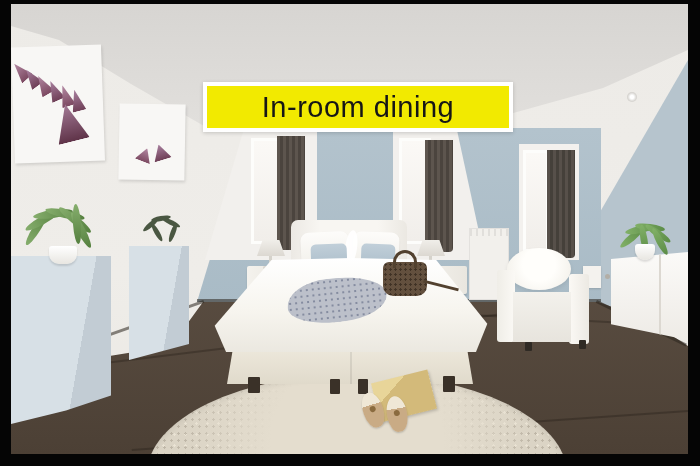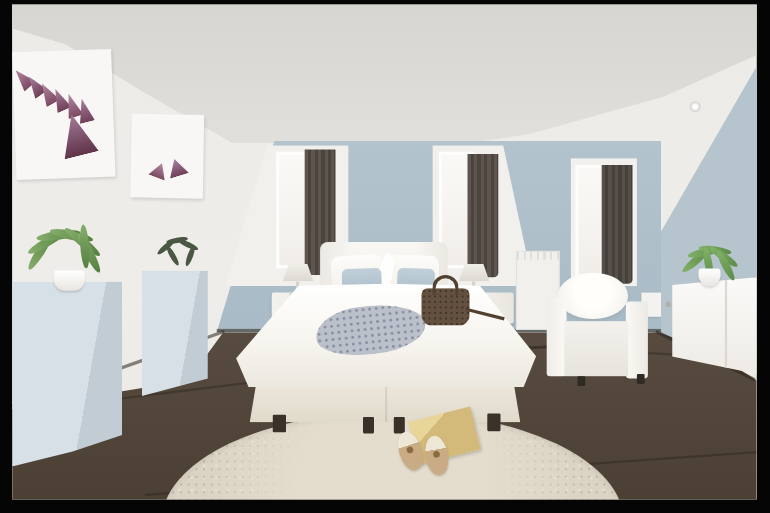--- a/index.html
+++ b/index.html
@@ -275,14 +275,19 @@
   <div class="abs strap"></div>
 
   <div class="abs shoebox"></div>
   <div class="abs shoe" style="left:352px;top:388px;transform:rotate(-18deg);">
     <span class="buckle"></span>
   </div>
   <div class="abs shoe" style="left:376px;top:392px;transform:rotate(-10deg);">
     <span class="buckle"></span>
   </div>
 
+  <div class="abs banner">
+    <div class="banner-inner">
+      <span class="banner-text">In-room dining</span>
+    </div>
+  </div>
 
 </div>
 
 </body></html>

